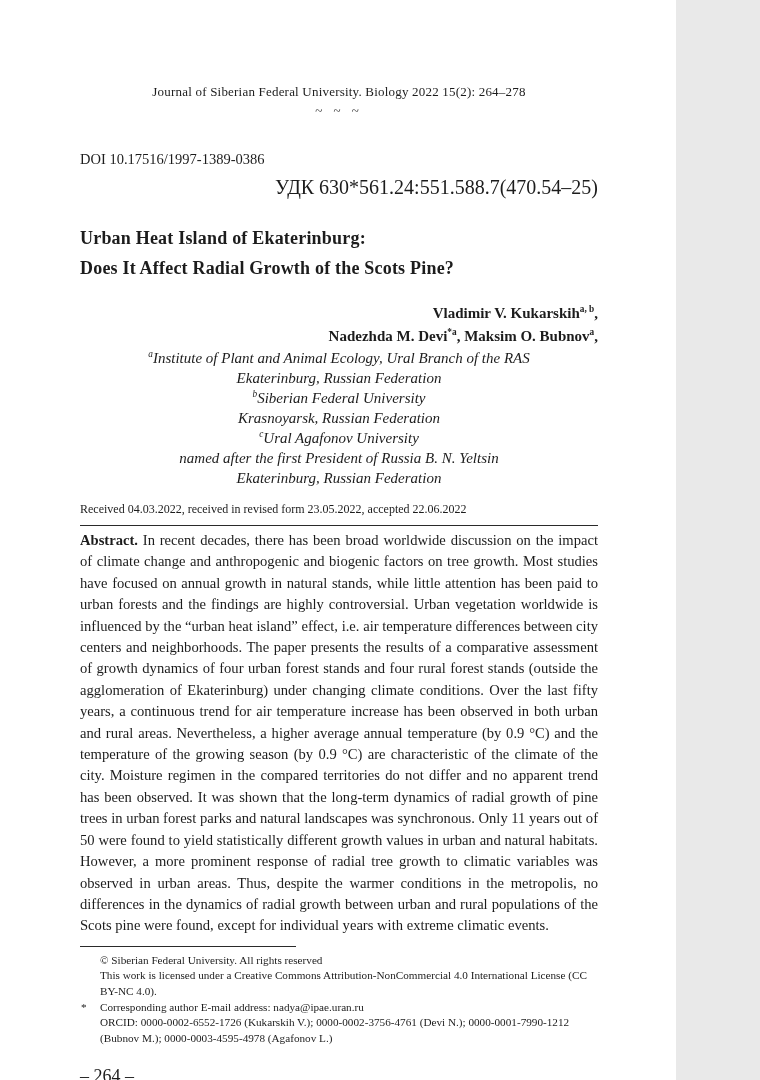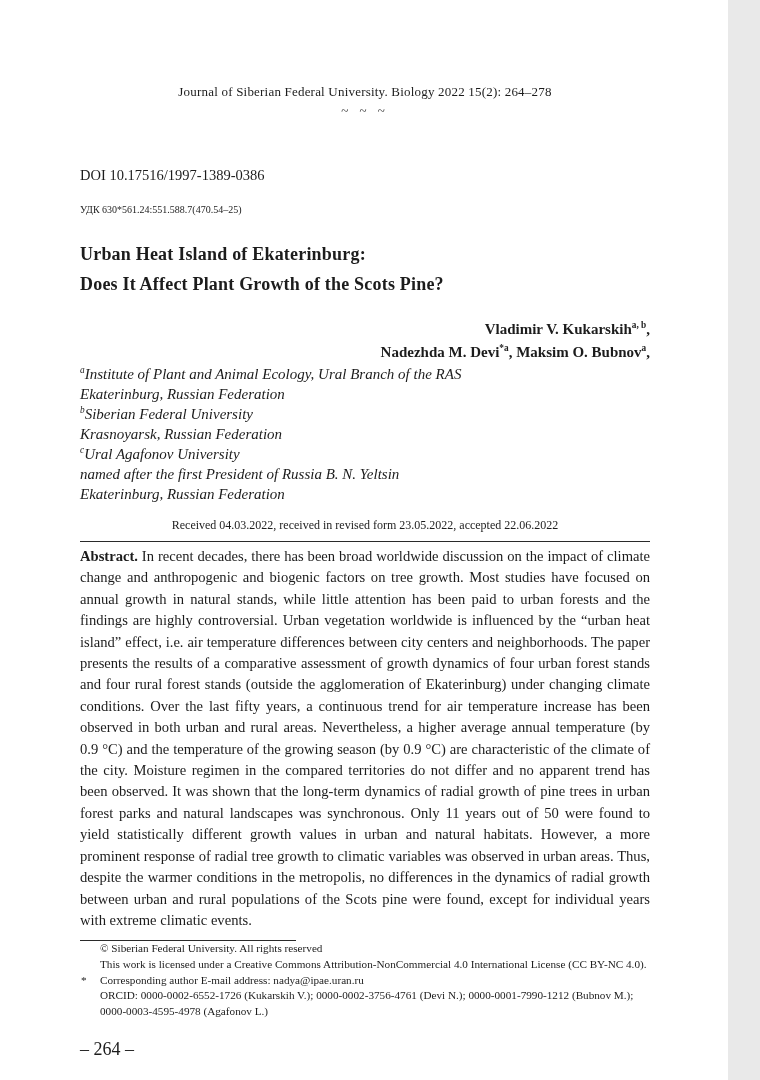--- a/index.html
+++ b/index.html
@@ -4,66 +4,66 @@
 <style>
   * { box-sizing: border-box; margin: 0; padding: 0; }
   html, body { background: #e9e9e9; }
   body {
     width: 760px; height: 1080px; margin: 0 auto;
     font-family: "Liberation Serif", "DejaVu Serif", serif;
     color: #1c1c1c;
   }
   .page {
     position: relative;
-    width: 728px; height: 1080px;
+    width: 676px; height: 1080px;
     background: #ffffff;
     overflow: hidden;
   }
   .content { padding: 0 78px 0 80px; }
 
   .journal-header { margin-top: 84px; text-align: center; font-size: 13px; letter-spacing: 0.2px; }
   .tildes { text-align: center; font-size: 13px; letter-spacing: 4px; margin-top: 3px; color: #2a2a2a; }
 
-  .doi { margin-top: 48px; font-size: 14.5px; }
-  .udk { margin-top: 20px; font-size: 10px; }
+  .doi { margin-top: 32px; font-size: 14.5px; }
+  .udk { margin-top: 8px; font-size: 20px; text-align: right; }
 
   .title { margin-top: 24px; font-size: 18px; font-weight: bold; line-height: 30px; letter-spacing: 0.2px; }
 
   .authors { margin-top: 19px; text-align: right; font-weight: bold; font-size: 15px; line-height: 23px; }
-  .affiliations { text-align: left; font-style: italic; font-size: 15px; line-height: 20px; }
+  .affiliations { text-align: center; font-style: italic; font-size: 15px; line-height: 20px; }
   sup { font-size: 0.62em; line-height: 0; vertical-align: super; }
 
-  .received { margin-top: 14px; text-align: center; font-size: 12px; }
+  .received { margin-top: 14px; font-size: 12px; }
 
   .abstract-rule { border: none; border-top: 1.2px solid #2a2a2a; margin-top: 8px; }
   .abstract { margin-top: 4px; font-size: 14.6px; line-height: 21.4px; text-align: justify; }
   .abstract-label { font-weight: bold; }
 
   .footnote-rule { border: none; border-top: 1px solid #2a2a2a; width: 216px; margin-top: 9px; }
-  .footnotes { margin-top: 0; font-size: 11.2px; line-height: 15.6px; padding-left: 20px; }
+  .footnotes { margin-top: 6px; font-size: 11.2px; line-height: 15.6px; padding-left: 20px; }
   .fn-star { position: relative; }
   .fn-star .star { position: absolute; left: -19px; top: 0; }
 
   .page-number { margin-top: 20px; text-align: left; font-size: 18px; }
 </style>
 </head>
 <body>
 
 <div class="page">
   <div class="content">
 
     <div class="journal-header">Journal of Siberian Federal University. Biology 2022 15(2): 264–278</div>
     <div class="tildes">~ ~ ~</div>
 
     <div class="doi">DOI 10.17516/1997-1389-0386</div>
     <div class="udk">УДК 630*561.24:551.588.7(470.54–25)</div>
 
     <div class="title">
       <div>Urban Heat Island of Ekaterinburg:</div>
-      <div>Does It Affect Plant Growth of the Scots Pine?</div>
+      <div>Does It Affect Radial Growth of the Scots Pine?</div>
     </div>
 
     <div class="authors">
         <div><span>Vladimir V. Kukarskih</span><sup>a, b</sup><span>,</span></div>
         <div><span>Nadezhda M. Devi</span><sup>*a</sup><span>, Maksim O. Bubnov</span><sup>a</sup><span>,</span></div>
       </div>
 
     <div class="affiliations">
         <div><sup>a</sup><span>Institute of Plant and Animal Ecology, Ural Branch of the RAS</span></div>
         <div><span>Ekaterinburg, Russian Federation</span></div>

